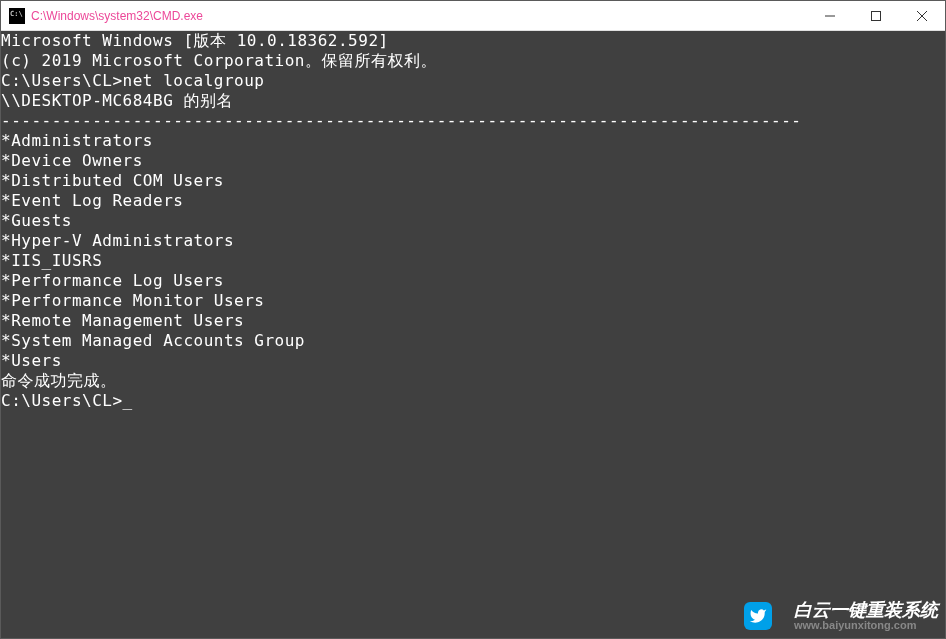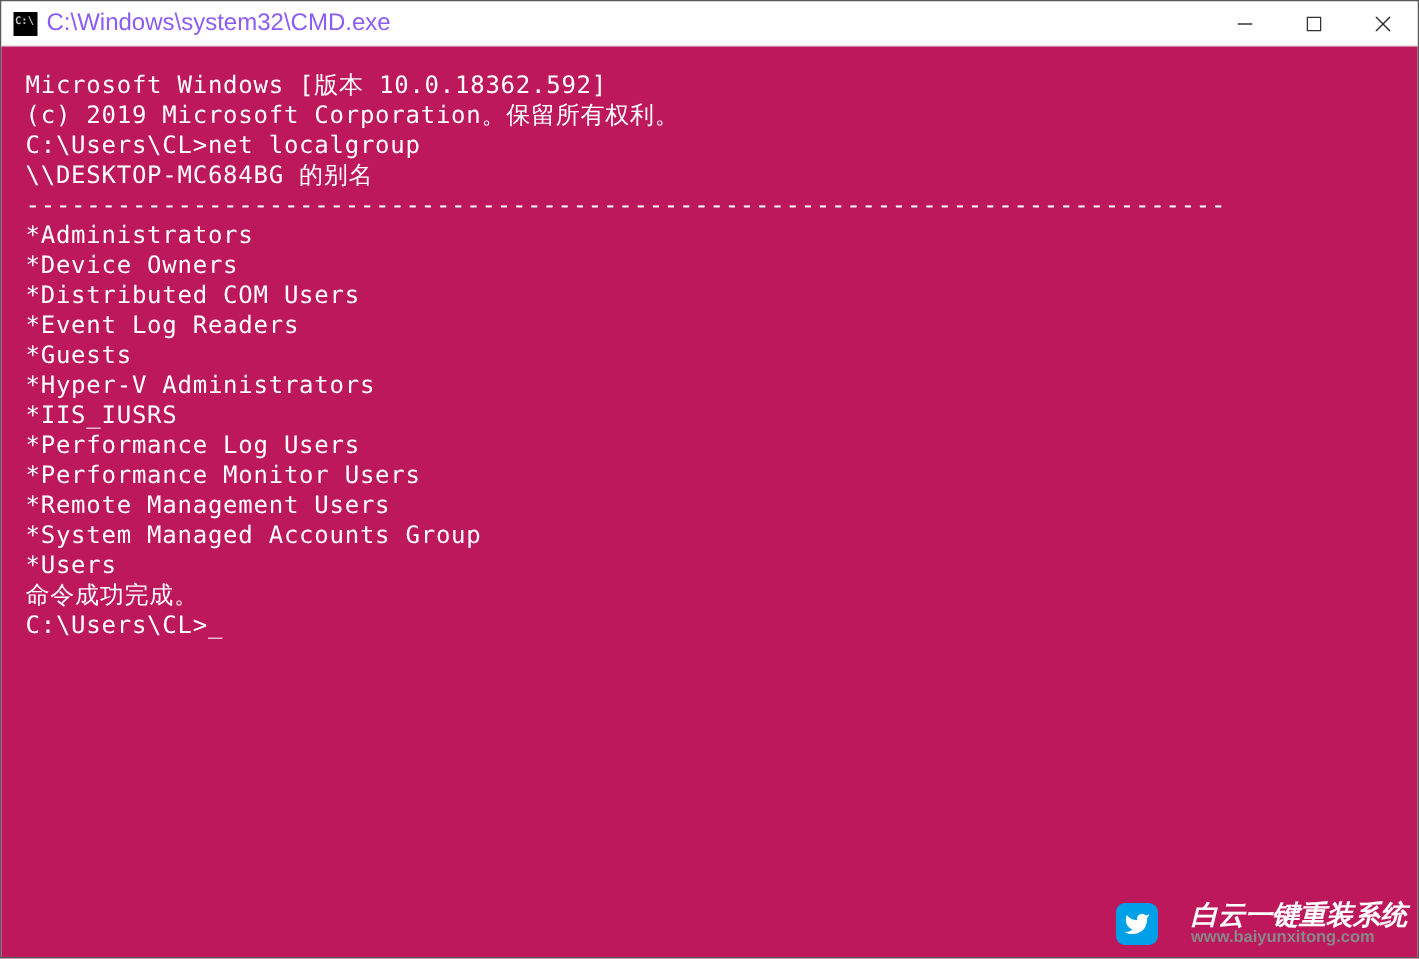--- a/index.html
+++ b/index.html
@@ -47,22 +47,22 @@
     }
     .titlebar-icon::before {
       content: "C:\\";
       font-size: 7px;
       position: absolute;
       top: 2px;
       left: 1px;
       color: #c0c0c0;
     }
     .titlebar-title {
-      font-size: 16px;
-      color: #8b5cf6;
+      font-size: 12px;
+      color: #ec4899;
       flex: 0 0 auto;
     }
     .spacer {
       flex: 1;
     }
     .win-controls {
       display: flex;
       height: 100%;
     }
     .win-btn {
@@ -77,26 +77,26 @@
     }
     .win-btn svg {
       width: 10px;
       height: 10px;
       stroke: #333333;
       stroke-width: 1;
       fill: none;
     }
     .terminal {
       flex: 1;
-      background: #be185d;
+      background: #404040;
       color: #ffffff;
       font-family: "NSimSun", "SimSun", "Consolas", monospace;
       font-size: 16px;
       line-height: 20px;
-      padding: 16px;
+      padding: 0;
       white-space: pre;
       overflow: hidden;
       letter-spacing: 0.5px;
     }
     .terminal .line {
       display: block;
     }
     .watermark {
       position: absolute;
       bottom: 8px;

